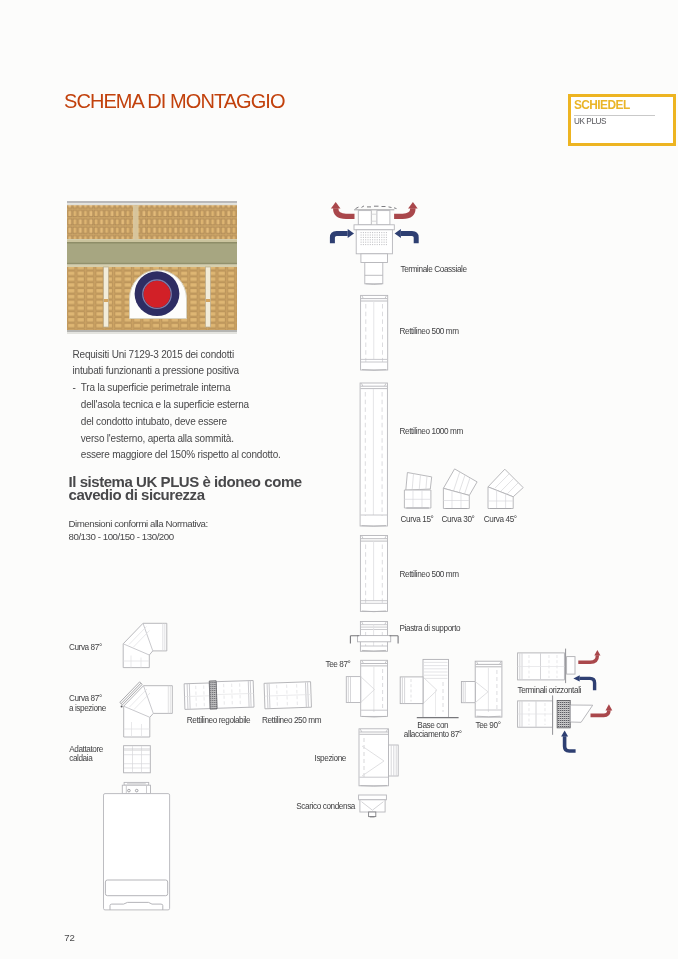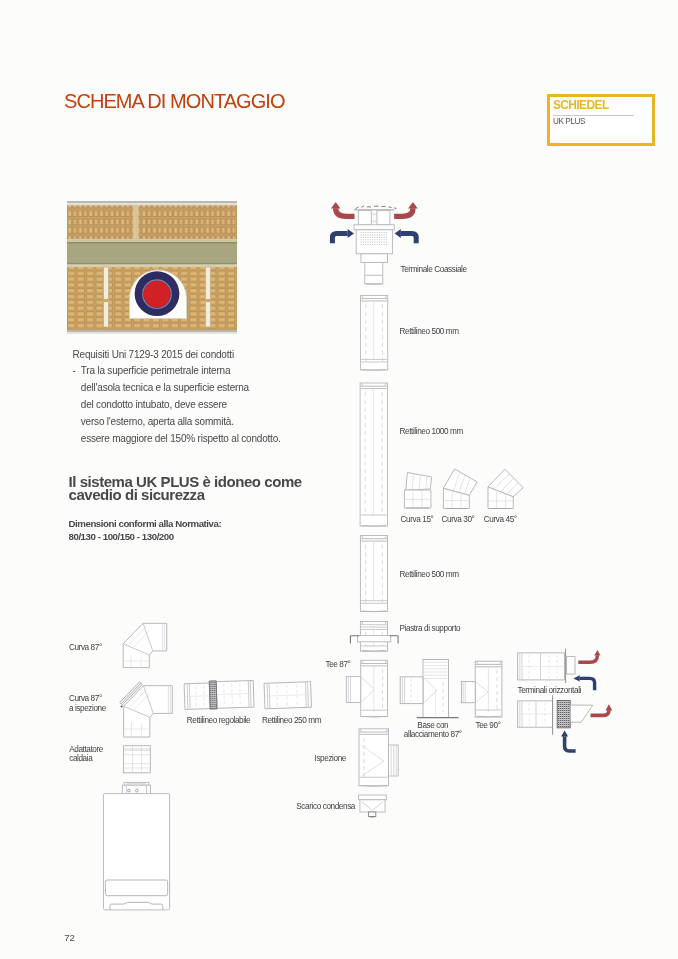--- a/index.html
+++ b/index.html
@@ -1,27 +1,27 @@
 <!DOCTYPE html>
 <html><head>
 <meta charset="utf-8">
 <style>
 html,body{margin:0;padding:0}
 body{width:678px;height:959px;position:relative;background:#fcfcfb;font-family:"Liberation Sans",sans-serif;overflow:hidden}
 .abs{position:absolute}
 #title{left:64px;top:93.8px;font-size:20px;letter-spacing:-0.95px;color:#c2410c;line-height:15.6px}
-#logo{left:547px;top:94.3px;width:86px;height:29.6px;border:3.1px solid #edb421;background:#fff;padding:8px}
+#logo{left:568px;top:94.3px;width:86px;height:29.6px;border:3.1px solid #edb421;background:#fff;padding:8px}
 #logo .s1{position:absolute;left:2.9px;top:3.2px;font-size:11.9px;font-weight:bold;letter-spacing:-0.55px;color:#eab528;line-height:1}
 #logo .hr{position:absolute;left:2.9px;width:81px;top:17.9px;height:1px;background:#c9c9c9}
 #logo .s2{position:absolute;left:2.9px;top:21px;font-size:8.2px;font-weight:normal;letter-spacing:-0.4px;color:#55555a;line-height:1}
 #textblock{left:68.5px;top:344.6px;width:240px;font-size:10px;letter-spacing:-0.2px;line-height:12.8px;color:#48484a}
 #textblock p{margin:4px}
 #textblock .li{padding-left:7.6px;text-indent:-7.6px}
 #tb2{left:68.5px;top:475.2px;font-size:15px;letter-spacing:-0.45px;line-height:13.2px;font-weight:bold;color:#48484a}
-#tb3{left:68.5px;top:516.8px;font-size:9.7px;letter-spacing:-0.45px;line-height:13.2px;font-weight:bold;color:#48484a}
+#tb3{left:68.5px;top:516.8px;font-size:9.7px;letter-spacing:-0.45px;line-height:13.2px;font-weight:normal;color:#48484a}
 #pagenum{left:64.2px;top:932.4px;font-size:9.6px;color:#4a4a4c;line-height:1.15}
 </style>
 </head>
 <body>
 <div id="title" class="abs">SCHEMA DI MONTAGGIO</div>
 <div id="logo" class="abs">
   <div class="s1">SCHIEDEL</div>
   <div class="hr"></div>
   <div class="s2">UK PLUS</div>
 </div>
@@ -55,20 +55,21 @@
 <path d="M62.5,117.5 V97.5 A28.5,28.5 0 0 1 119.5,97.5 V117.5 Z" fill="#fdfdfc" stroke="#d8d2c0" stroke-width="1"></path>
 <circle cx="90" cy="92.7" r="22.4" fill="#2e2d63"></circle>
 <circle cx="90" cy="93.2" r="14.2" fill="none" stroke="#7d7da8" stroke-width="1.4"></circle>
 <circle cx="90" cy="93.2" r="13.4" fill="#d22027"></circle>
 <rect x="0" y="129" width="170" height="2.3" fill="#b5b5b2"></rect>
 <rect x="0" y="131.3" width="170" height="1.7" fill="#e3e3de"></rect>
 </svg>
 
 <div id="textblock" class="abs">
 <p>Requisiti Uni 7129-3 2015 dei condotti</p>
+<p>intubati funzionanti a pressione positiva</p>
 <p class="li">-&nbsp;&nbsp;Tra la superficie perimetrale interna</p>
 <p class="li"><span style="visibility:hidden">-&nbsp;&nbsp;</span>dell'asola tecnica e la superficie esterna</p>
 <p class="li"><span style="visibility:hidden">-&nbsp;&nbsp;</span>del condotto intubato, deve essere</p>
 <p class="li"><span style="visibility:hidden">-&nbsp;&nbsp;</span>verso l'esterno, aperta alla sommità.</p>
 <p class="li"><span style="visibility:hidden">-&nbsp;&nbsp;</span>essere maggiore del 150% rispetto al condotto.</p>
 </div>
 <div id="tb2" class="abs">Il sistema UK PLUS è idoneo come<br>cavedio di sicurezza</div>
 <div id="tb3" class="abs">Dimensioni conformi alla Normativa:<br>80/130 - 100/150 - 130/200</div>
 
 <svg id="diagram" class="abs" style="left:0;top:0" width="678" height="959" viewBox="0 0 678 959">

